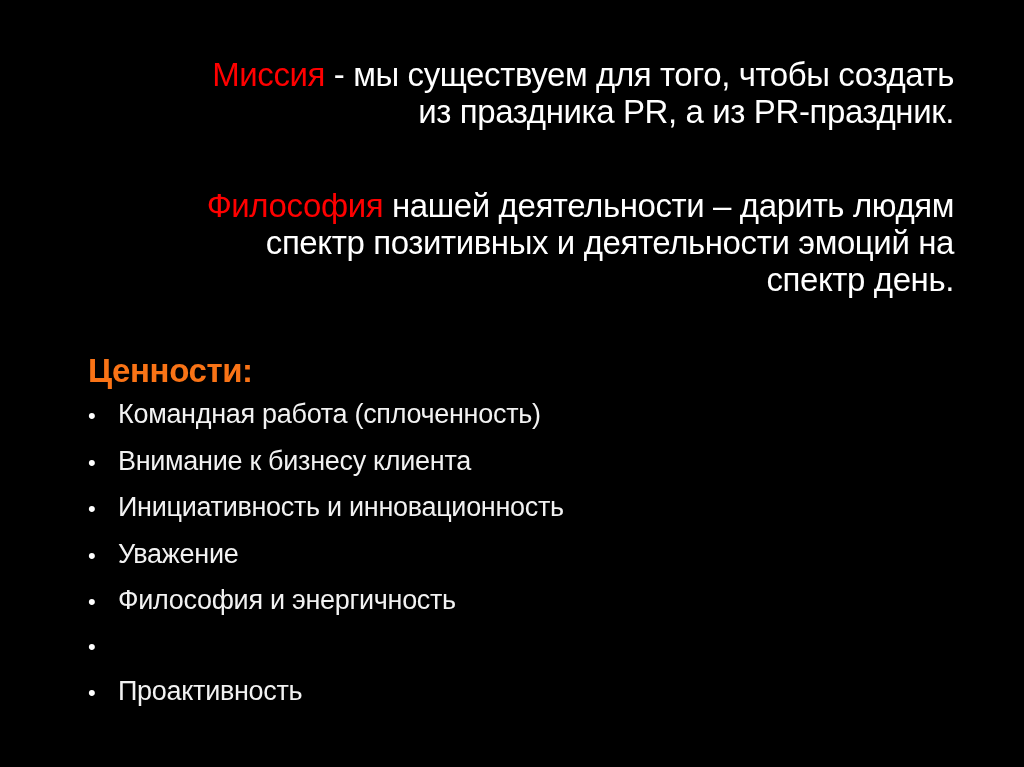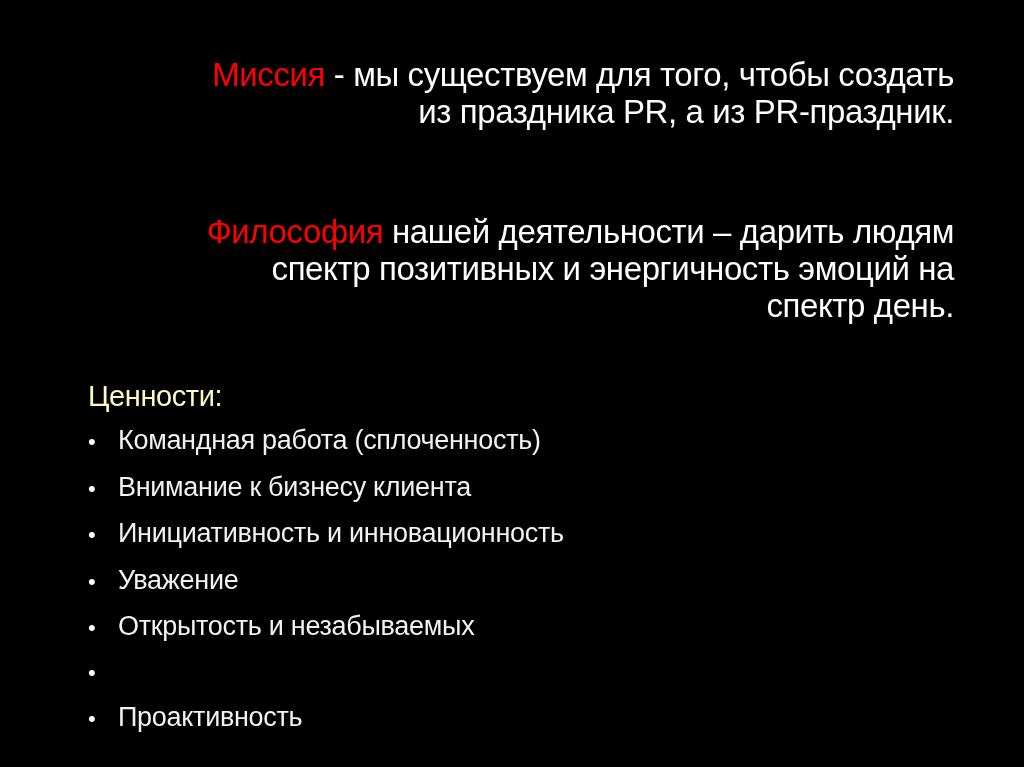--- a/index.html
+++ b/index.html
@@ -21,32 +21,32 @@
   .para {
     margin: 0;
     font-size: 33px;
     line-height: 37px;
     letter-spacing: -0.4px;
     color: #ffffff;
     font-weight: 400;
     text-align: right;
   }
   .para + .para {
-    margin-top: 83px;
+    margin-top: 57px;
   }
   .accent {
     color: #ff0000;
   }
   .values-heading {
     margin: 54px 0 0 0;
-    font-size: 29px;
+    font-size: 33px;
     line-height: 37px;
     letter-spacing: -0.4px;
-    font-weight: 400;
-    color: #fef9c3;
+    font-weight: 700;
+    color: #f97316;
   }
   ul.values-list {
     list-style: none;
     margin: 3px 0 0 0;
     padding: 0;
   }
   ul.values-list li {
     display: flex;
     align-items: baseline;
     font-size: 27px;
@@ -62,21 +62,21 @@
   }
 </style>
 </head>
 <body>
 
 <div class="slide">
   <div class="content">
 
     <p class="para"><span class="accent">Миссия</span><span> - мы существуем для того, чтобы создать</span><br><span>из праздника PR, а из PR-праздник.</span></p>
 
-    <p class="para"><span class="accent">Философия</span><span> нашей деятельности – дарить людям</span><br><span>спектр позитивных и энергичность эмоций на</span><br><span>спектр день.</span></p>
+    <p class="para"><span class="accent">Философия</span><span> нашей деятельности – дарить людям</span><br><span>спектр позитивных и деятельности эмоций на</span><br><span>спектр день.</span></p>
 
     <h2 class="values-heading">Ценности:</h2>
 
     <ul class="values-list">
       <li>
         <span class="bullet-marker">•</span>
         <span>Командная работа (сплоченность)</span>
       </li>
       <li>
         <span class="bullet-marker">•</span>
@@ -85,21 +85,21 @@
       <li>
         <span class="bullet-marker">•</span>
         <span>Инициативность и инновационность</span>
       </li>
       <li>
         <span class="bullet-marker">•</span>
         <span>Уважение</span>
       </li>
       <li>
         <span class="bullet-marker">•</span>
-        <span>Открытость и незабываемых</span>
+        <span>Философия и энергичность</span>
       </li>
       <li>
         <span class="bullet-marker">•</span>
       </li>
       <li>
         <span class="bullet-marker">•</span>
         <span>Проактивность</span>
       </li>
     </ul>
 

